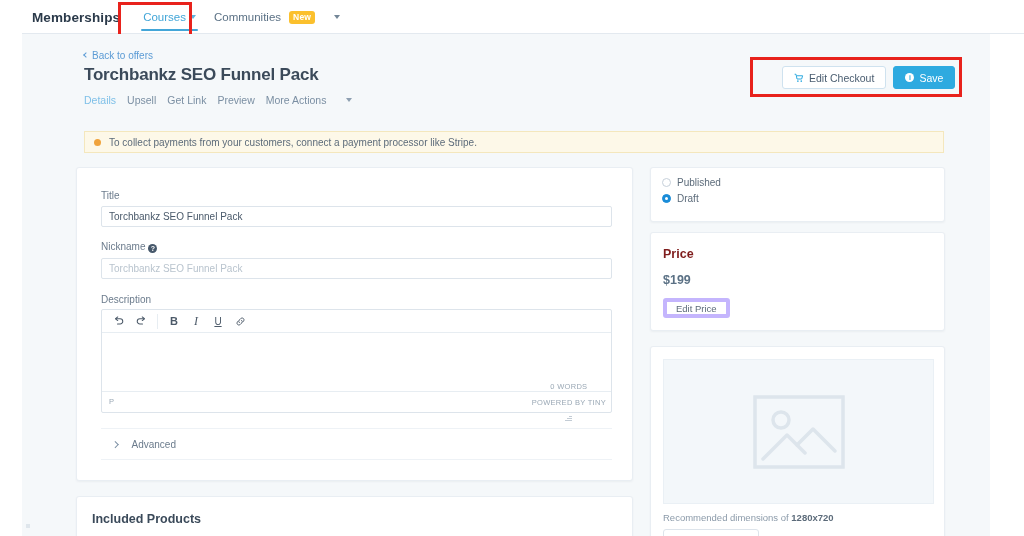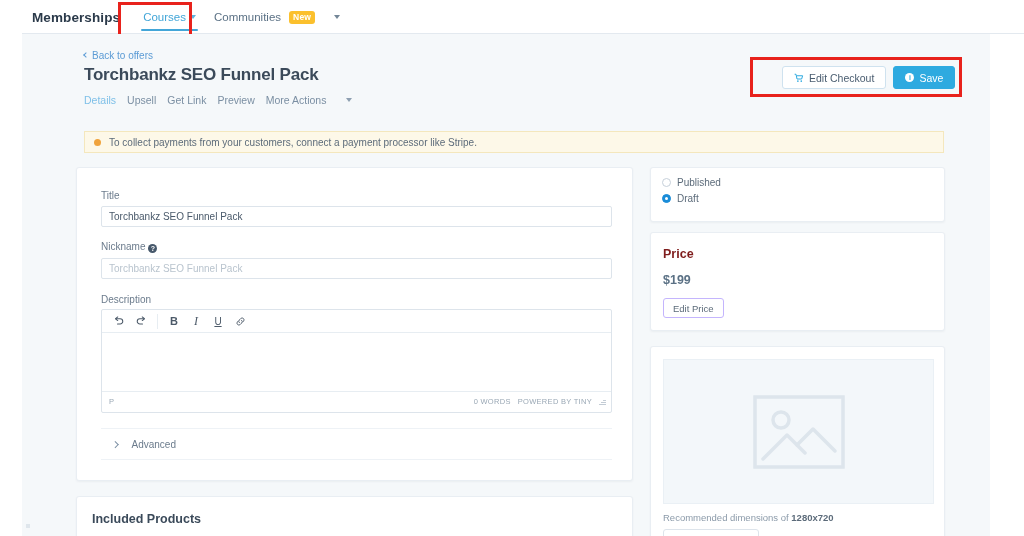--- a/index.html
+++ b/index.html
@@ -149,21 +149,21 @@
     width: 22px; height: 21px; display: flex; align-items: center; justify-content: center;
     color: #4c5a69; font-size: 11px;
   }
   .tb-sep { width: 1px; height: 15px; background: #e7edf2; margin: 0 5px; }
   .editor-body { height: 58px; background: #ffffff; }
   .editor-status {
     height: 20px; border-top: 1px solid #e7edf2;
     display: flex; align-items: center; justify-content: space-between;
     padding: 0 5px 0 7px; font-size: 7.5px; color: #9aa8b5; letter-spacing: .3px;
   }
-  .status-right { display: flex; align-items: center; gap: 7px; }
+  .status-right { display: flex; align-items: center; gap: 7px; flex-direction: column; }
   .resize-grip { width: 7px; height: 7px; position: relative; }
   .resize-grip i { position: absolute; right: 0; background: #c3ccd5; height: 1px; }
 
   .advanced-row {
     position: absolute; left: 101px; top: 428px; width: 511px; height: 32px;
     border-top: 1px solid #eef2f6; border-bottom: 1px solid #eef2f6;
     display: flex; align-items: center; gap: 14px; padding-left: 12px;
   }
   .chev-right {
     display: inline-block; width: 4.5px; height: 4.5px;
@@ -188,21 +188,21 @@
   .radio.checked::after {
     content: ""; width: 3px; height: 3px; border-radius: 50%; background: #ffffff;
   }
   .radio-label { font-size: 10px; color: #5c6b7a; }
 
   
   .card-title { font-size: 12.5px; font-weight: bold; color: #7f1d1d; }
   .price-value { font-size: 12.5px; color: #5b7185; }
   .btn-small {
     display: inline-flex; align-items: center; justify-content: center;
-    height: 20px; padding: 0 9px; border: 1px solid #c4b5fd; border-radius: 3px;
+    height: 20px; padding: 0 9px; border: 4px solid #c4b5fd; border-radius: 3px;
     background: #ffffff; font-size: 9.5px; color: #5c6b7a;
   }
 
   
   .img-drop {
     position: absolute; left: 12px; top: 12px; width: 271px; height: 145px;
     background: #f3f7fa; border: 1px solid #eaf0f5;
     display: flex; align-items: center; justify-content: center;
   }
   .img-caption {

